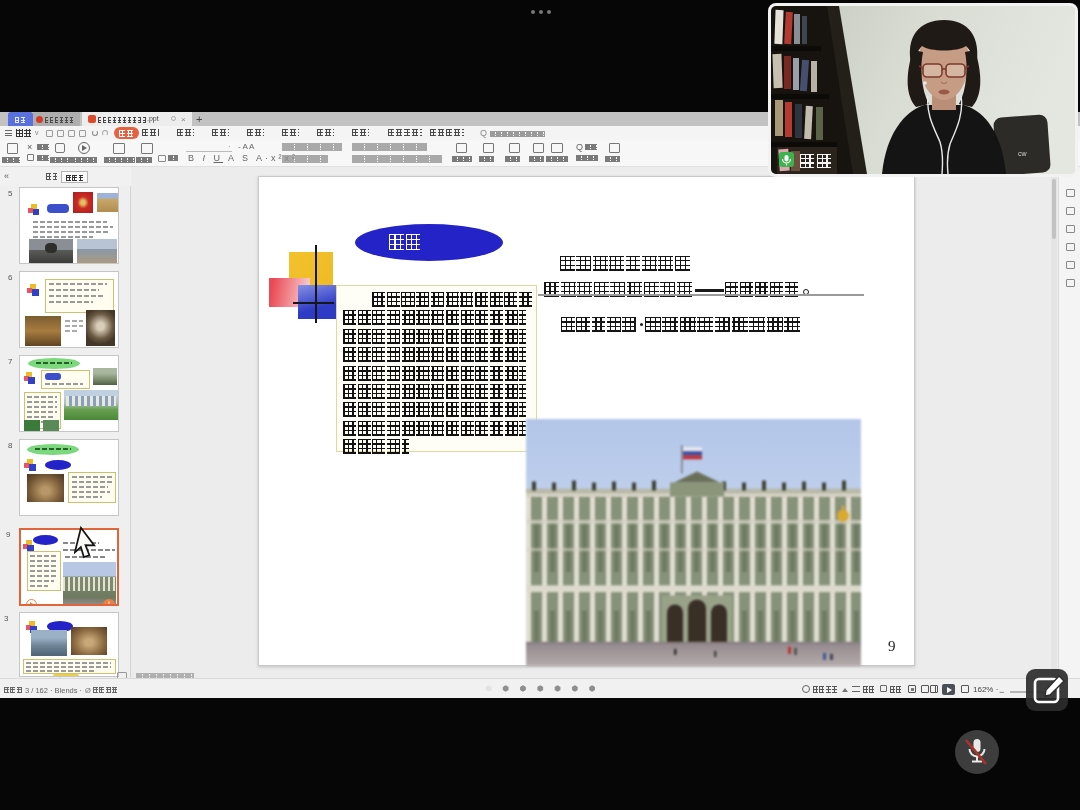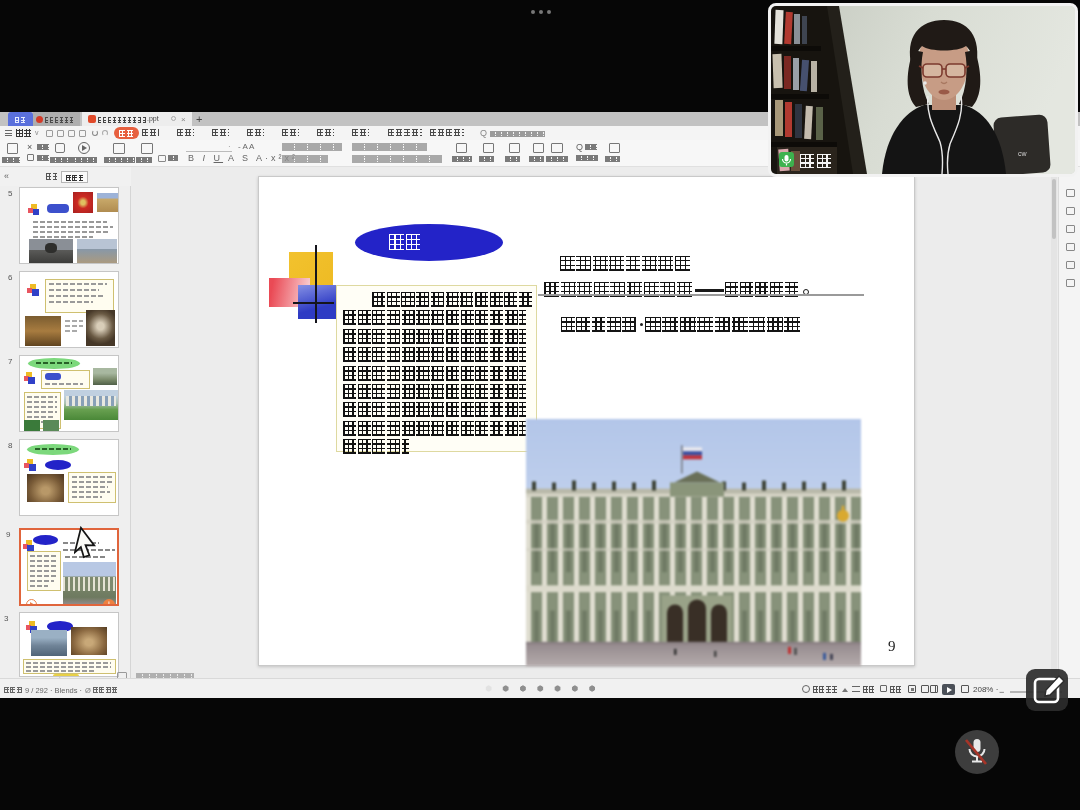--- a/index.html
+++ b/index.html
@@ -369,21 +369,21 @@
     <div class="ico" style="left:7px;top:40px;width:9px;height:8px;border-color:#888"></div>
     <div class="ico" style="left:7px;top:58px;width:9px;height:8px;border-color:#888"></div>
     <div class="ico" style="left:7px;top:76px;width:9px;height:8px;border-color:#888"></div>
     <div class="ico" style="left:7px;top:94px;width:9px;height:8px;border-color:#888"></div>
     <div class="ico" style="left:7px;top:112px;width:9px;height:8px;border-color:#888"></div>
   </div>
  </div>
 
  <div class="a" style="left:0;top:566px;width:1080px;height:20px;background:#f1f1f1;border-top:1px solid #d9d9d9">
    <div class="fz" style="left:4px;top:8px;width:19px;height:6px;--cw:6.4px;--ck:#666;--msk:#f1f1f1;--st:1px;--sh:2.6px;--sv:1px;--sp:2.8px"></div>
-   <div class="a" style="left:25px;top:7px;font-size:7.5px;color:#666">9 / 292 · Blends ·</div>
+   <div class="a" style="left:25px;top:7px;font-size:7.5px;color:#666">3 / 162 · Blends ·</div>
    <div class="a" style="left:85px;top:7px;font-size:7.5px;color:#777">Ø</div>
    <div class="fz" style="left:93px;top:8px;width:26px;height:6px;--cw:6.4px;--ck:#666;--msk:#f1f1f1;--st:1px;--sh:2.6px;--sv:1px;--sp:2.8px"></div>
    <div class="a" style="left:480px;top:6.0px;width:18px;height:7px;background-image:radial-gradient(circle 3.2px,#e2e2e2 2.9px,transparent 3.2px);background-size:17.3px 7px"></div>
    <div class="a" style="left:497px;top:6.0px;width:104px;height:7px;background-image:radial-gradient(circle 3.2px,#8f8f8f 2.9px,transparent 3.2px);background-size:17.3px 7px"></div>
    <div class="a" style="left:802px;top:6.0px;width:8px;height:8px;border:1px solid #666;border-radius:50%"></div>
    <div class="fz" style="left:813px;top:7.0px;width:26px;height:7px;--cw:6.5px;--ck:#555;--msk:#f1f1f1;--st:1px;--sh:2.8px;--sv:1px;--sp:3px"></div>
    <div class="a" style="left:842px;top:9.0px;width:0;height:0;border-left:3px solid transparent;border-right:3px solid transparent;border-bottom:4px solid #777"></div>
    <div class="a" style="left:852px;top:7px;width:8px;height:6px;border-top:1px solid #666;border-bottom:1px solid #666"></div>
    <div class="fz" style="left:863px;top:7.0px;width:13px;height:7px;--cw:6.5px;--ck:#555;--msk:#f1f1f1;--st:1px;--sh:2.8px;--sv:1px;--sp:3px"></div>
    <div class="ico" style="left:880px;top:6.0px;width:7px;height:7px;border-color:#666"></div>
@@ -392,21 +392,21 @@
         <div style="margin:1.5px;background:#777;width:3px;height:3px"></div>
       </div>
    <div class="ico" style="left:921px;top:6.0px;width:8px;height:8px;border-color:#555"></div>
    <div class="ico" style="left:930px;top:6.0px;width:8px;height:8px;border-color:#555">
         <div style="margin-left:3.5px;width:1px;height:6px;background:#555"></div>
       </div>
    <div class="a" style="left:942px;top:5.0px;width:13px;height:11px;background:#4b5058;border-radius:2px">
         <div style="margin:3px 0 0 4.5px;width:0;height:0;border-left:5px solid #fff;border-top:3px solid transparent;border-bottom:3px solid transparent"></div>
       </div>
    <div class="a" style="left:961px;top:6.0px;width:8px;height:8px;border:1px solid #555;border-radius:1px"></div>
-   <div class="a" style="left:973px;top:6.0px;font-size:8px;color:#444">208% ·</div>
+   <div class="a" style="left:973px;top:6.0px;font-size:8px;color:#444">162% ·</div>
    <div class="a" style="left:999px;top:8.0px;font-size:9px;color:#555">−</div>
    <div class="a" style="left:1010px;top:12.0px;width:52px;height:1.5px;background:#b5b5b5"></div>
  </div>
 </div>
 
 <div class="a" id="cam" style="left:768px;top:3px;width:310px;height:174px;background:#d5d8d2;border:3px solid #f2f2f2;border-radius:8px;overflow:hidden">
  <svg width="304" height="168" viewBox="0 0 304 168" style="filter:blur(0.5px)">
   <defs>
    <linearGradient id="wall" x1="0" y1="0" x2="1" y2="0.25">
      <stop offset="0" stop-color="#c3c8be"></stop>

